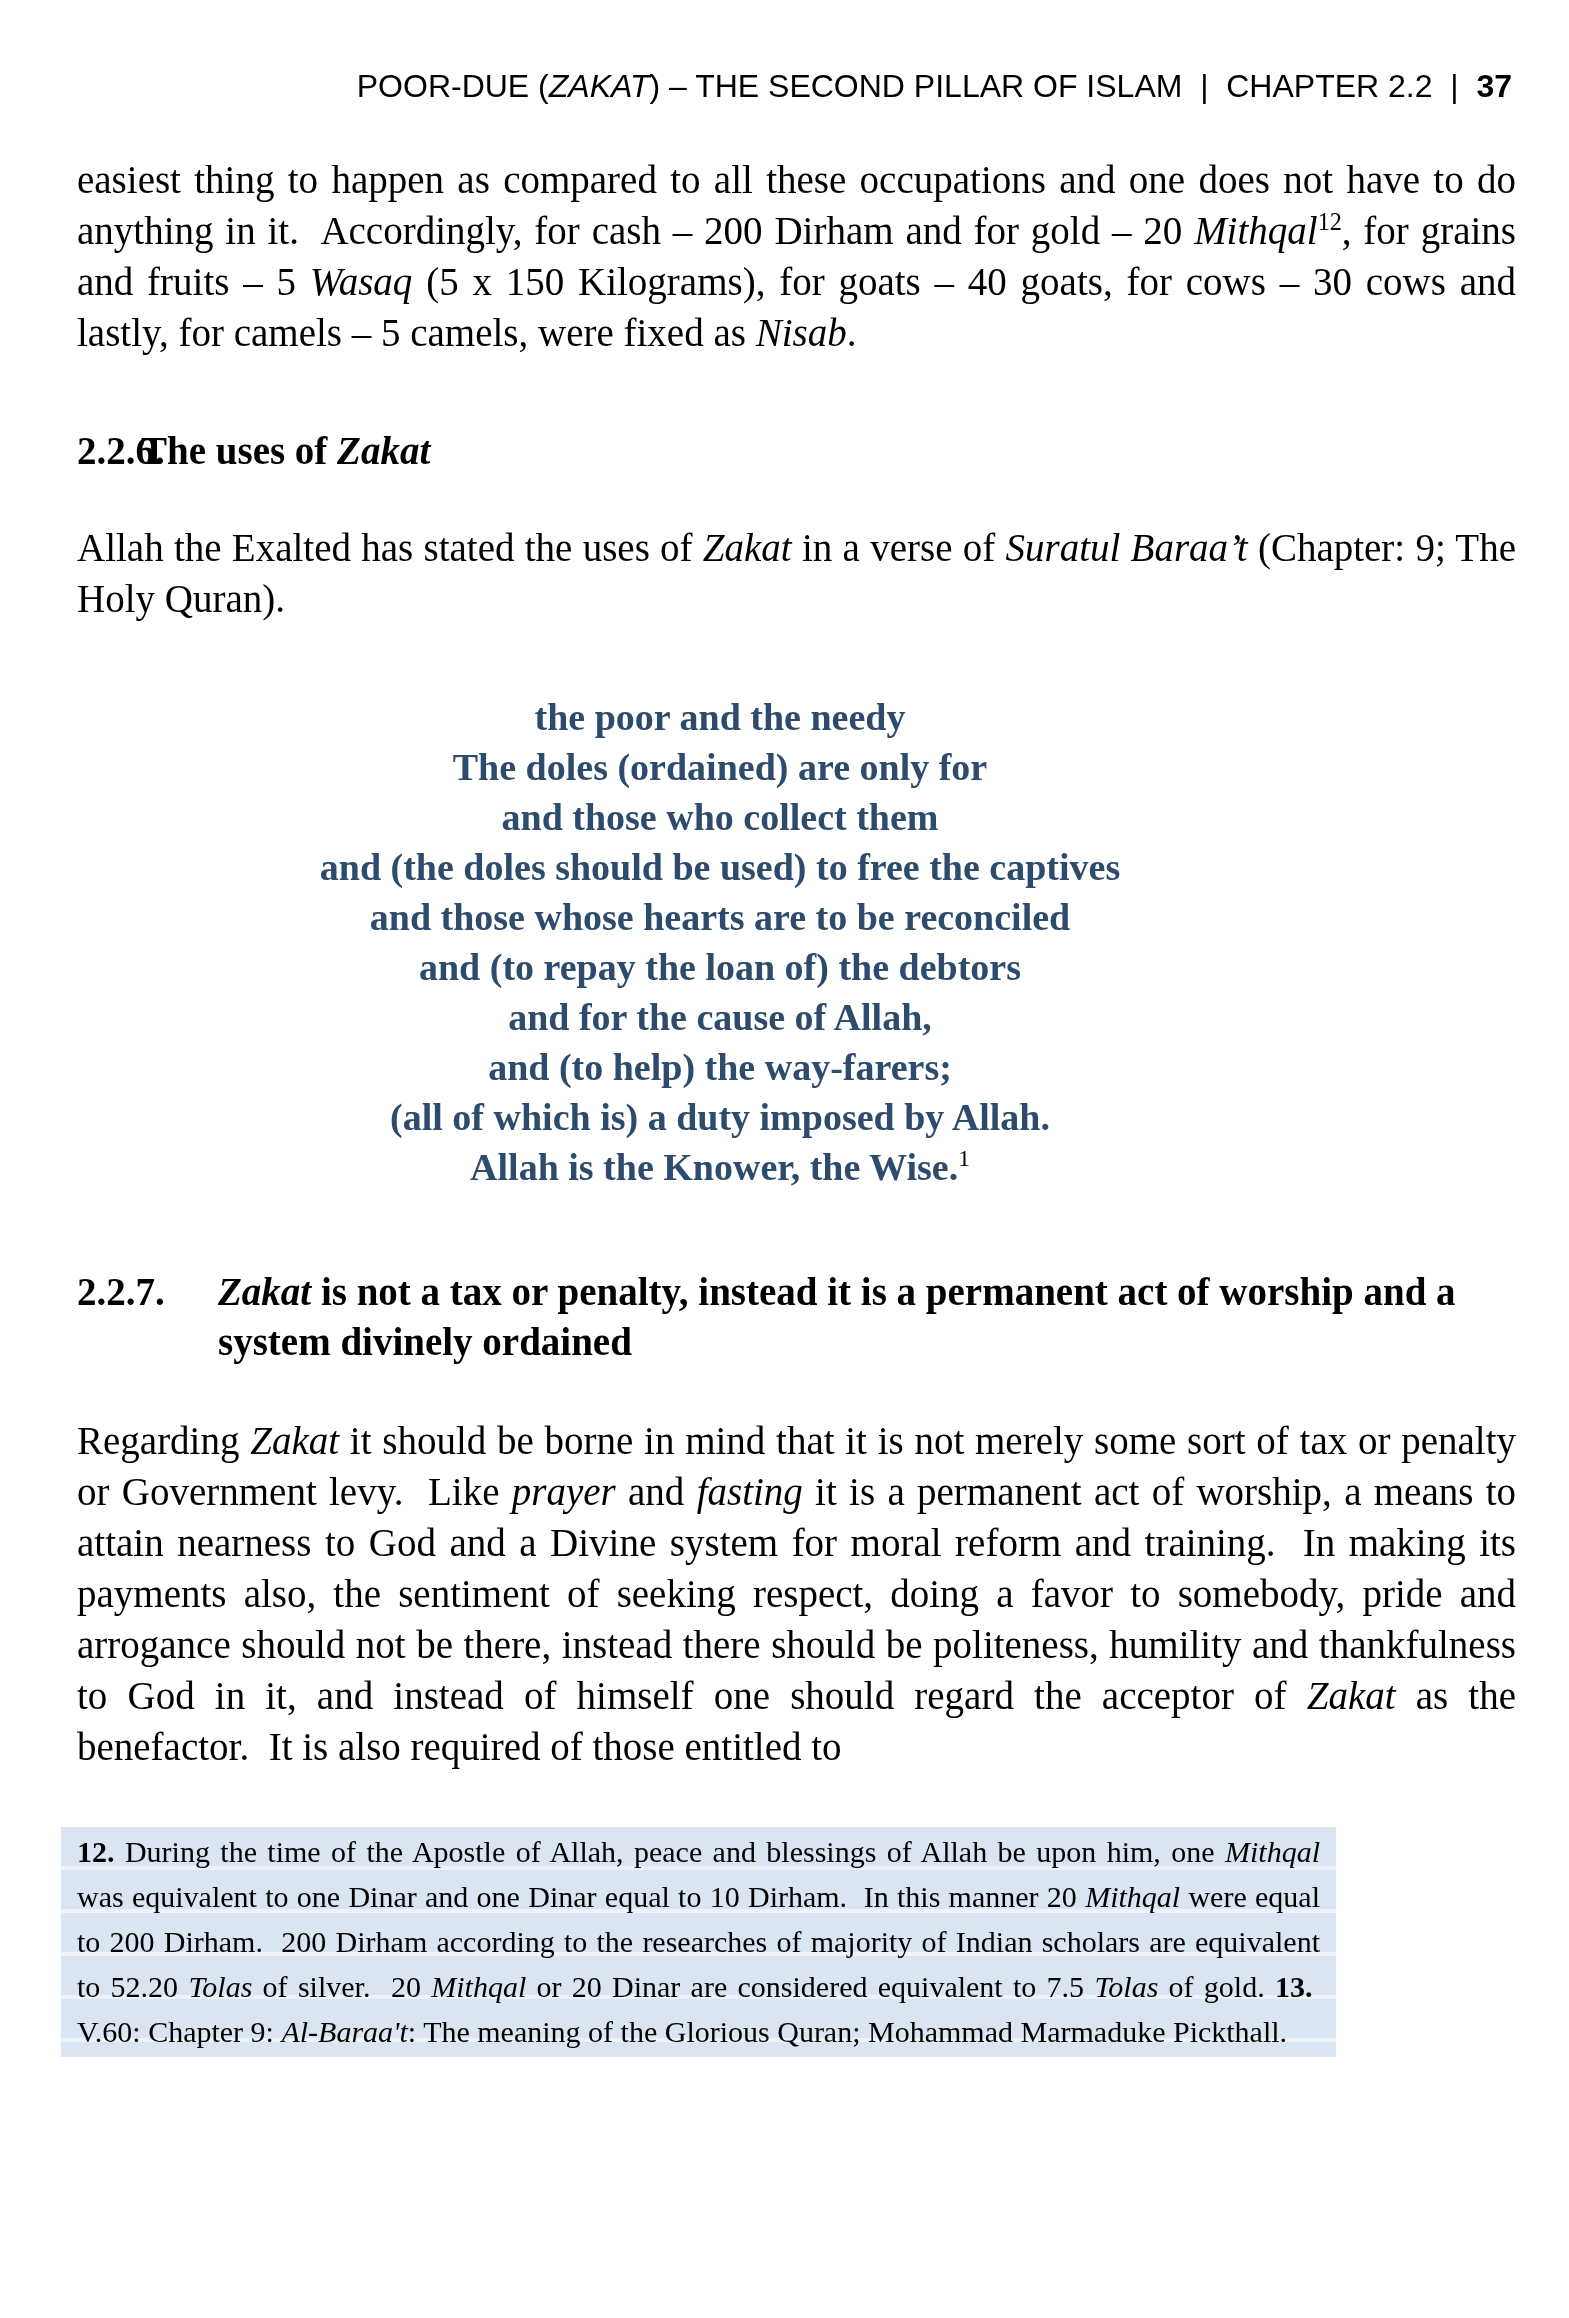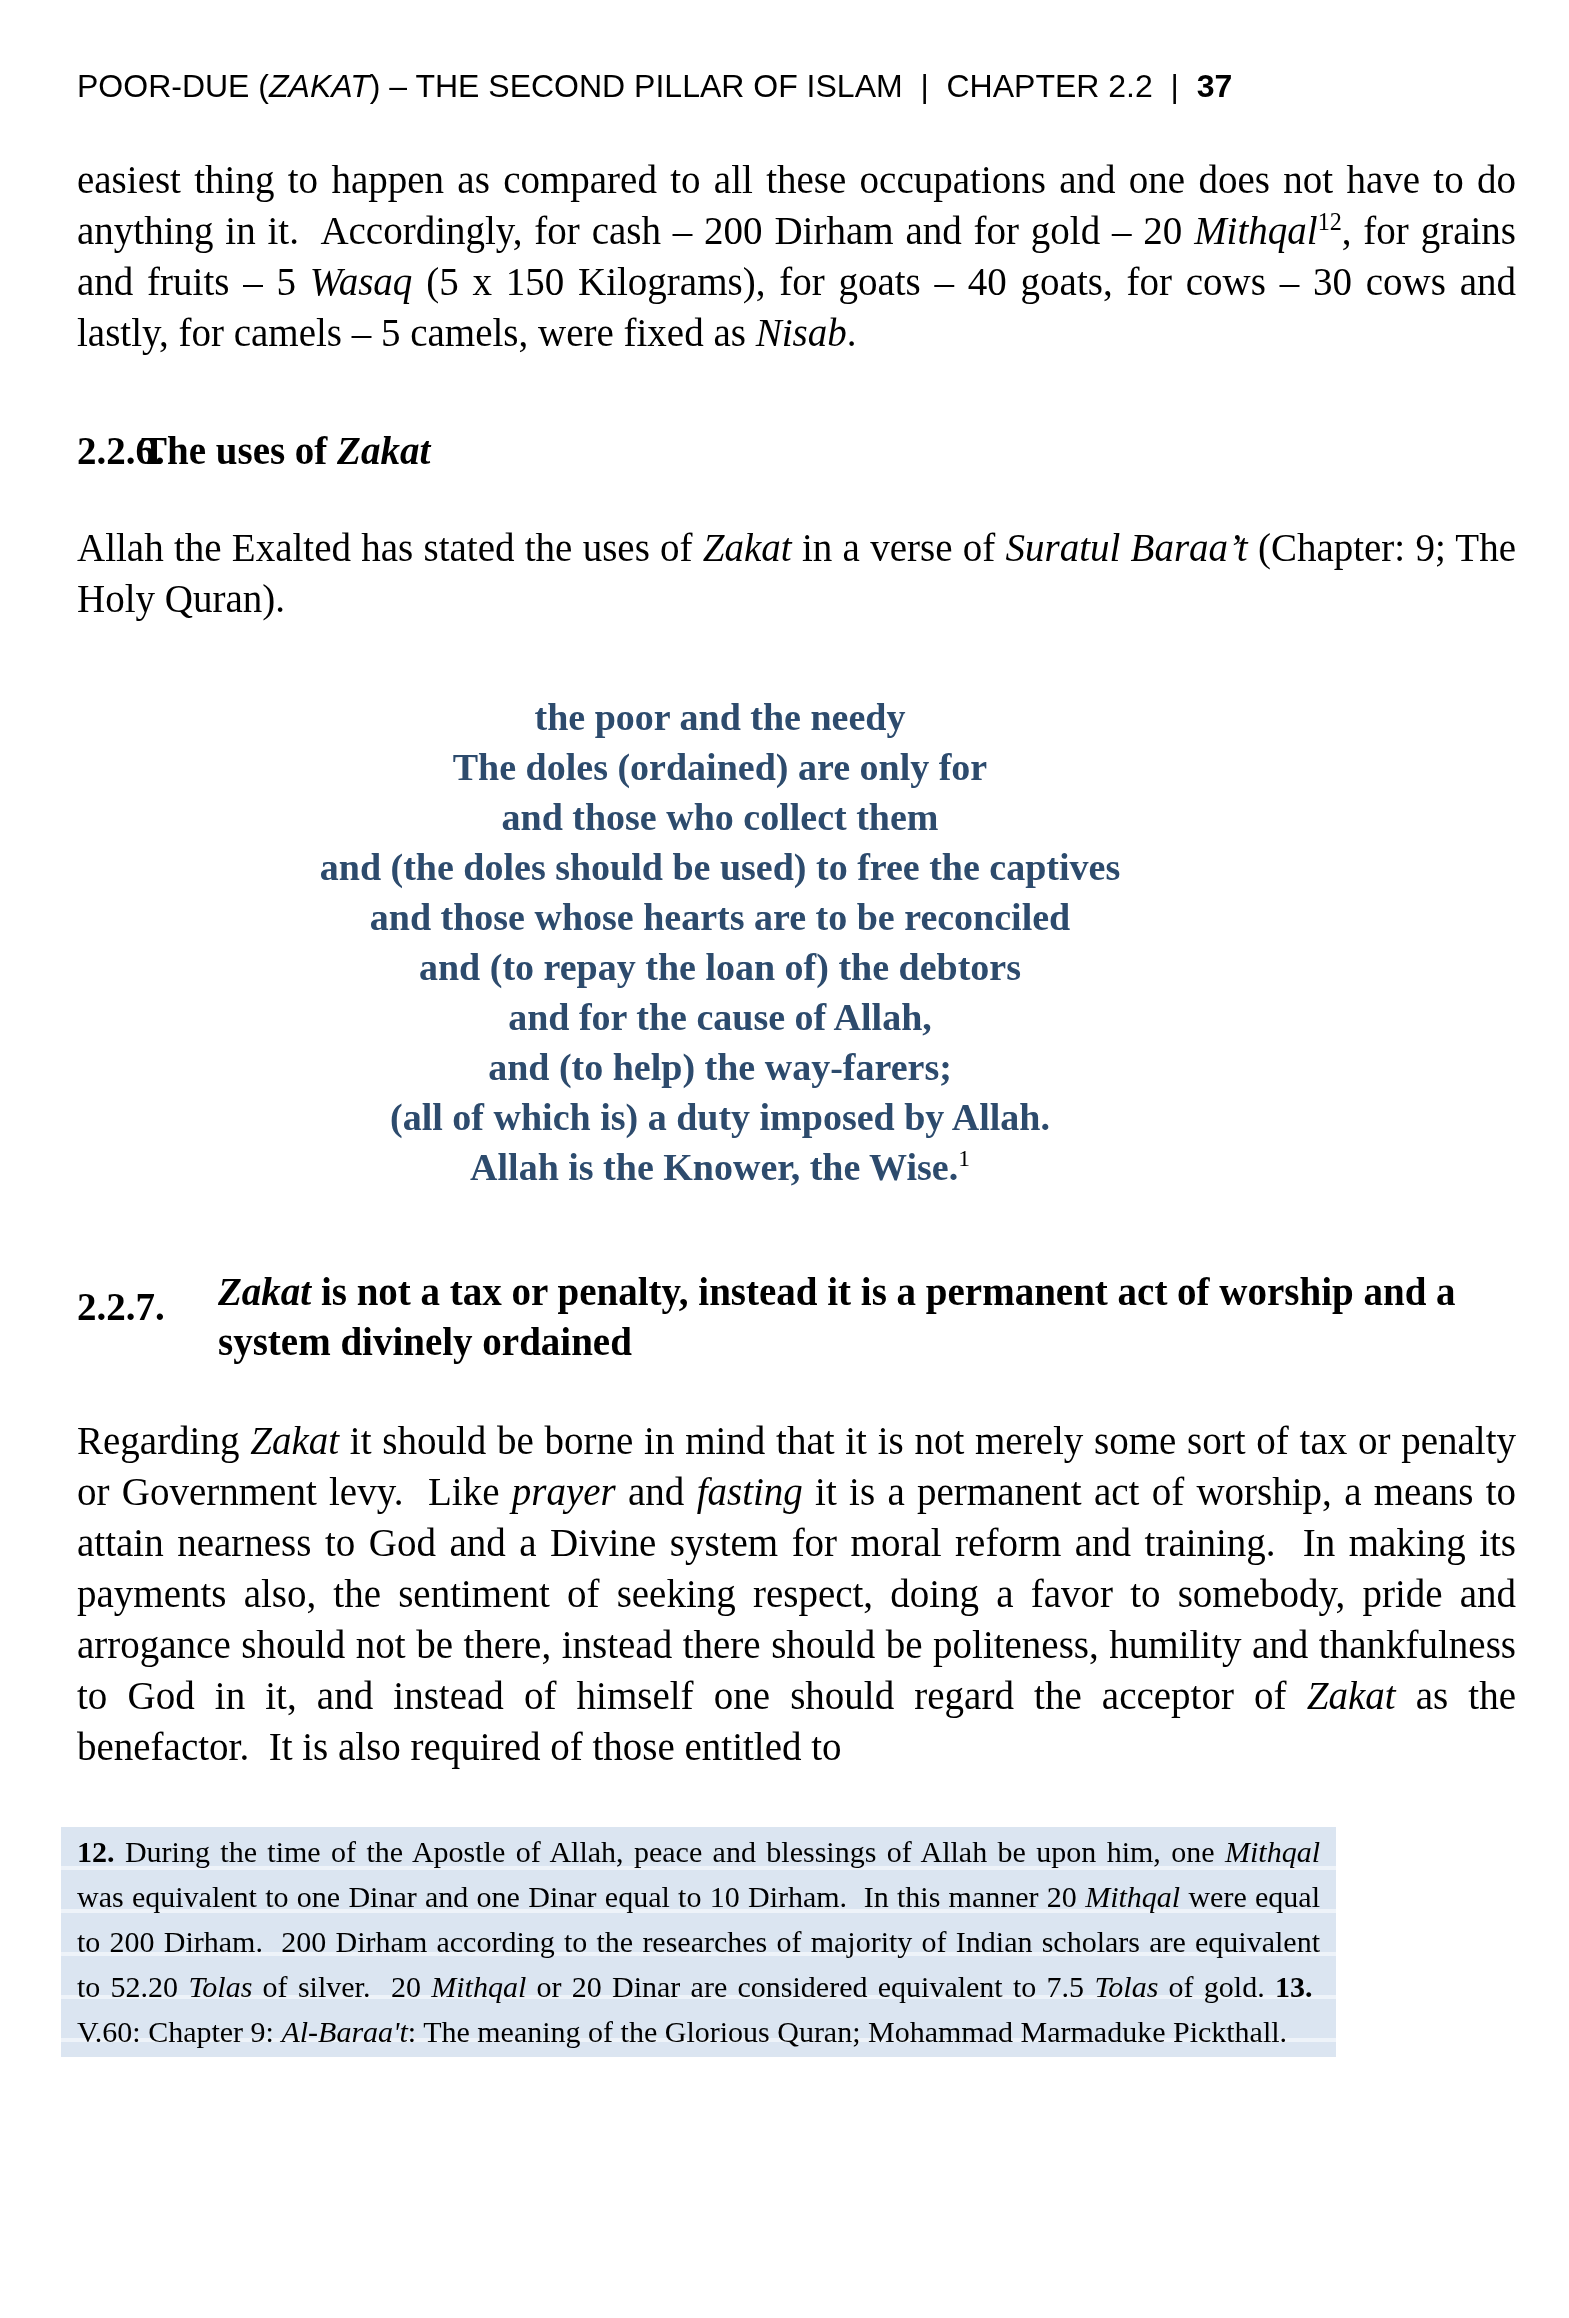--- a/index.html
+++ b/index.html
@@ -18,20 +18,21 @@
     font-family: "Liberation Serif", serif;
     font-size: 39px;
     line-height: 51px;
     color: #000000;
   }
   
   .page-header {
     font-family: "Liberation Sans", sans-serif;
     font-size: 32px;
     line-height: 36px;
+    text-align: right;
     white-space: nowrap;
     margin: 0 4px 50px 0;
   }
   
   .para {
     text-align: justify;
     margin: 0;
   }
   .para-intro { margin-bottom: 0; }
   
@@ -39,21 +40,21 @@
     display: flex;
     font-weight: bold;
     font-size: 39px;
     line-height: 50px;
     margin: 0;
   }
   .sec-num { flex: 0 0 auto; }
   .h226 { margin-top: 68px; }
   .h226 .sec-num { width: 64px; }
   .h227 { margin-top: 75px; }
-  .h227 .sec-num { width: 141px; margin-top: 15px; }
+  .h227 .sec-num { width: 141px; }
   .sec-text { flex: 1 1 auto; }
   .para-226 { margin-top: 46px; }
   .para-227 { margin-top: 48px; }
   
   .quote {
     width: 1286px;
     margin: 68px 0 0 0;
     text-align: center;
     font-weight: bold;
     font-size: 38px;

